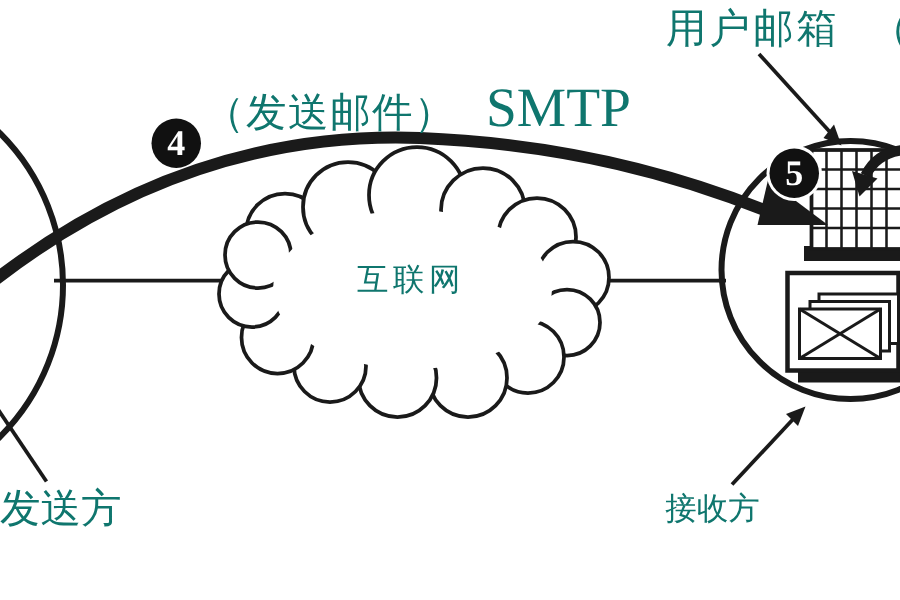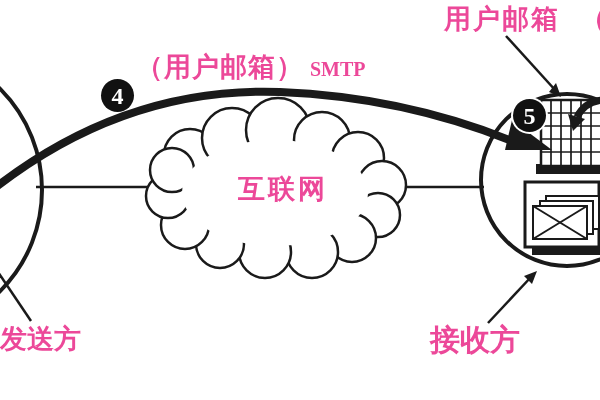--- a/index.html
+++ b/index.html
@@ -6,35 +6,35 @@
   body {
     width: 600px; height: 400px; overflow: hidden;
     background: #ffffff;
     font-family: "Liberation Sans", sans-serif;
   }
   #stage { position: relative; width: 600px; height: 400px; overflow: hidden; }
   #drawing { position: absolute; left: 0; top: 0; }
 
   .cn-label {
     position: absolute;
-    color: #ec4899;
-    font-weight: bold;
+    color: #0f766e;
+    font-weight: normal;
     white-space: nowrap;
     line-height: 1.0;
   }
   .smtp-label { left: 136px; top: 54px; font-size: 27px; letter-spacing: 1px; }
   .smtp-label .proto {
     font-family: "Liberation Serif", serif;
-    font-size: 20px; letter-spacing: 0px; margin-left: 6px;
+    font-size: 37px; letter-spacing: 0px; margin-left: 20px;
   }
   .user-mailbox-label { left: 444px; top: 6px; font-size: 27px; letter-spacing: 2px; }
   .partial-paren { left: 580px; top: 6px; font-size: 27px; }
-  .internet-label { left: 238px; top: 176px; font-size: 27px; letter-spacing: 3px; }
+  .internet-label { left: 238px; top: 176px; font-size: 21px; letter-spacing: 3px; }
   .sender-label { left: 0px; top: 320px; font-size: 27px; text-align: left; line-height: 38px; }
-  .receiver-label { left: 400px; top: 322px; width: 150px; font-size: 30px; text-align: center; line-height: 36px; }
+  .receiver-label { left: 400px; top: 322px; width: 150px; font-size: 21px; text-align: center; line-height: 36px; }
 
   .step-badge {
     position: absolute;
     width: 33px; height: 33px;
     background: #111;
     color: #fff;
     border-radius: 50%;
     font-family: "Liberation Serif", serif;
     font-weight: bold;
     font-size: 24px;
@@ -123,21 +123,21 @@
       <polygon points="537,271 532,284 524,276" fill="#1a1a1a"></polygon>
     </g>
 
     <line x1="-2" y1="272" x2="31" y2="321" stroke="#1a1a1a" stroke-width="2.5"></line>
   </svg>
 
   <div class="step-badge badge-4">4</div>
   <div class="step-badge badge-5">5</div>
 
   <div class="cn-label smtp-label">
-    <span>（用户邮箱）</span><span class="proto">SMTP</span>
+    <span>（发送邮件）</span><span class="proto">SMTP</span>
   </div>
 
   <div class="cn-label user-mailbox-label">用户邮箱</div>
 
   <div class="cn-label partial-paren">（</div>
 
   <div class="cn-label internet-label">互联网</div>
 
   <div class="cn-label sender-label">
     <div>发送方</div>

